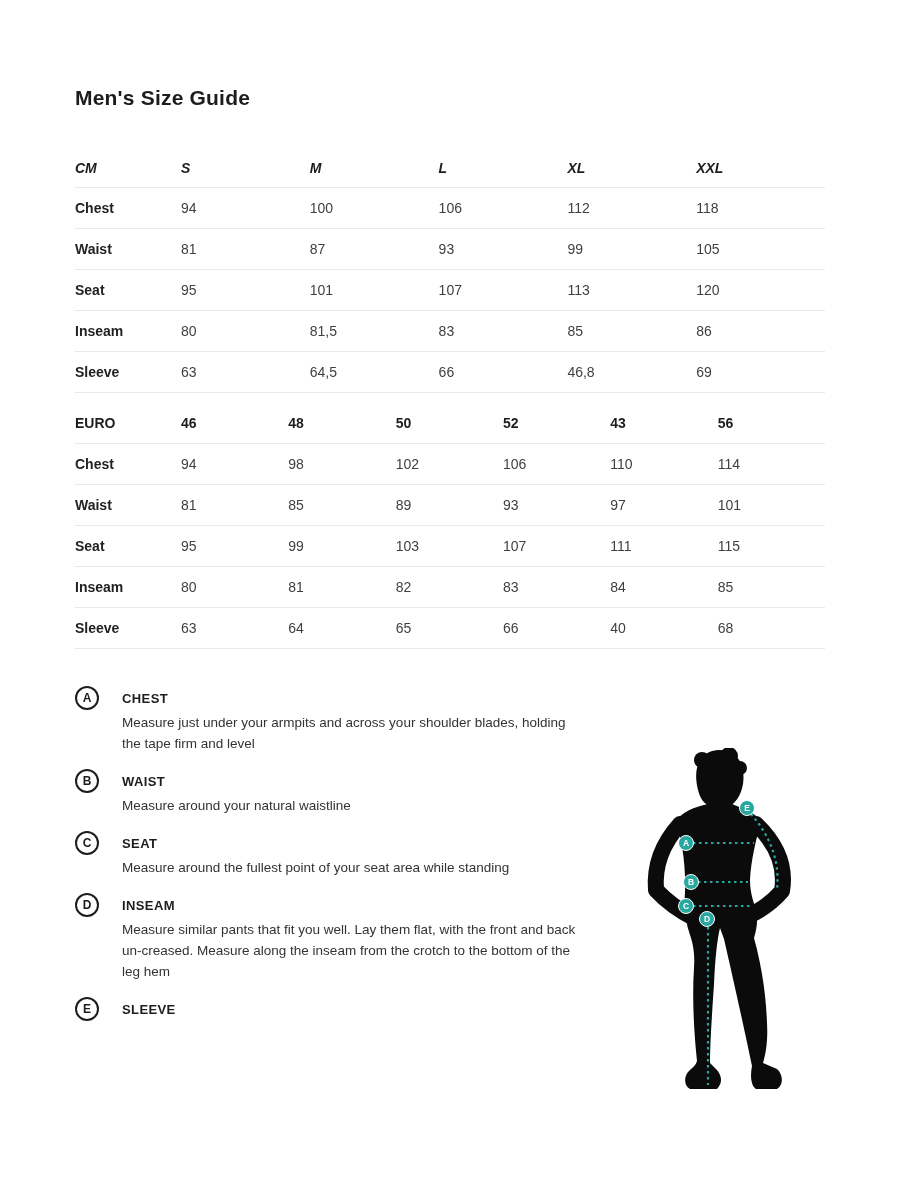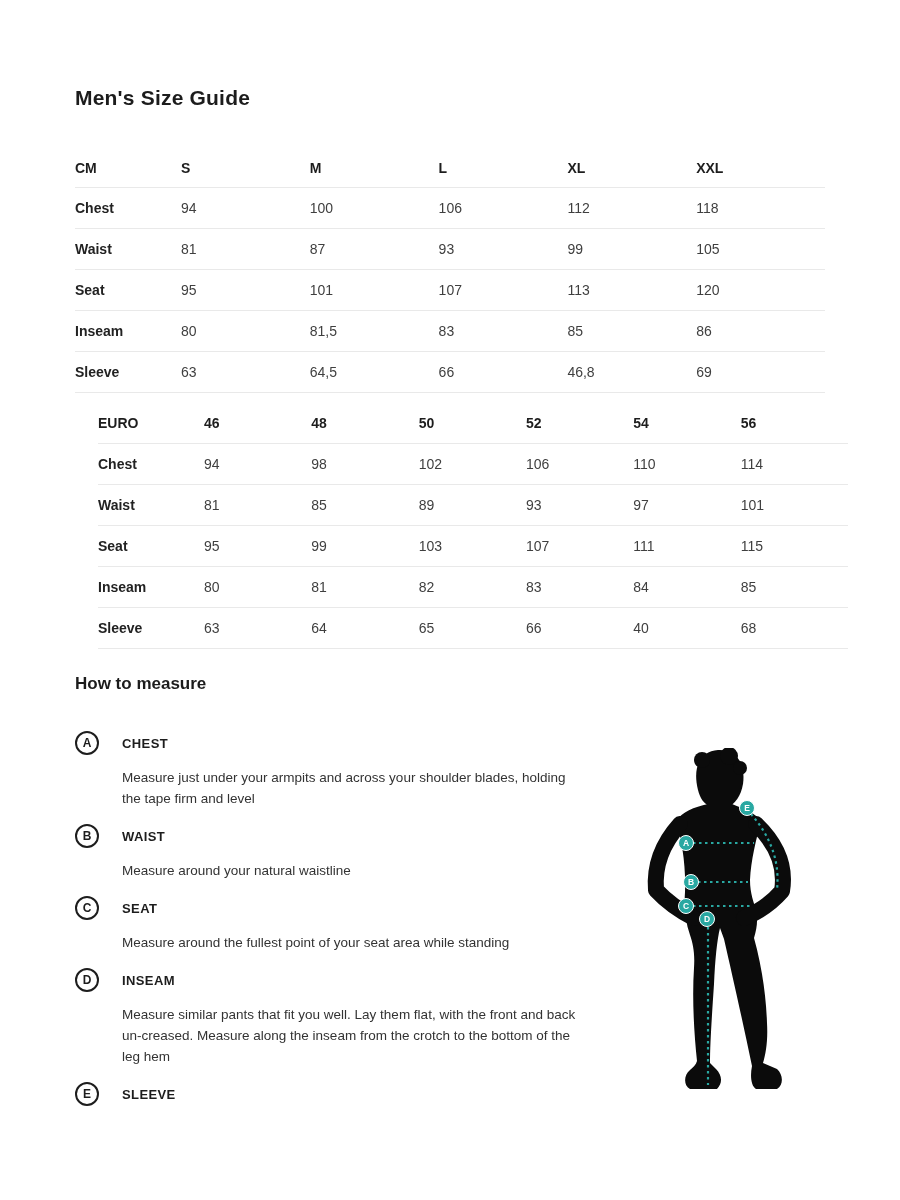--- a/index.html
+++ b/index.html
@@ -28,25 +28,25 @@
   table.size-table th, table.size-table td {
     text-align: left;
     vertical-align: middle;
     border-bottom: 1px solid #e9e9e9;
     font-size: 14px;
     height: 41px;
     padding: 0;
     white-space: nowrap;
   }
   table.size-table thead th { font-weight: bold; color: #1d1d1d; }
-  #cm-table thead th { height: 37px; }
+  #cm-table thead th { height: 37px; font-style: italic; }
   table.size-table td.row-label { font-weight: bold; color: #222; }
   table.size-table td.val { font-weight: normal; color: #3f3f3f; }
   #cm-table { margin-top: 42px; }
-  #euro-table { margin-top: 10px; margin-left: 23px; }
+  #euro-table { margin-top: 10px; }
   #cm-table col.c-label { width: 106px; }
   #euro-table col.c-label { width: 106px; }
 
   h2.section-title {
     font-size: 17px;
     font-weight: bold;
     color: #1c1c1c;
     line-height: 20px;
     margin-top: 25px;
   }
@@ -62,21 +62,21 @@
     flex-shrink: 0;
     background: #fff;
   }
   .measure-text { width: 455px; }
   .measure-name {
     font-size: 13px; font-weight: bold; letter-spacing: .4px;
     color: #1d1d1d; margin-top: 5px;
   }
   .measure-desc {
     font-size: 13.5px; color: #333333;
-    line-height: 21px; margin-top: 16px;
+    line-height: 21px; margin-top: 6px;
   }
 
   .figure-wrap {
     position: absolute;
     left: 630px; top: 748px;
     width: 230px; height: 360px;
   }
   .figure-wrap svg { display: block; width: 100%; height: 100%; }
 </style>
 </head>
@@ -159,21 +159,21 @@
         <col>
         <col>
       </colgroup>
     <thead>
       <tr>
         <th>EURO</th>
         <th>46</th>
         <th>48</th>
         <th>50</th>
         <th>52</th>
-        <th>54</th>
+        <th>43</th>
         <th>56</th>
       </tr>
     </thead>
     <tbody>
       <tr>
         <td class="row-label">Chest</td>
         <td class="val">94</td>
         <td class="val">98</td>
         <td class="val">102</td>
         <td class="val">106</td>
@@ -212,21 +212,20 @@
         <td class="val">63</td>
         <td class="val">64</td>
         <td class="val">65</td>
         <td class="val">66</td>
         <td class="val">40</td>
         <td class="val">68</td>
       </tr>
     </tbody>
   </table>
 
-  <h2 class="section-title">How to measure</h2>
 
   <div class="measure-list">
 
     <div class="measure-item">
       <div class="letter-badge">A</div>
       <div class="measure-text">
         <div class="measure-name">CHEST</div>
         <div class="measure-desc">Measure just under your armpits and across your shoulder blades, holding the tape firm and level</div>
       </div>
     </div>

